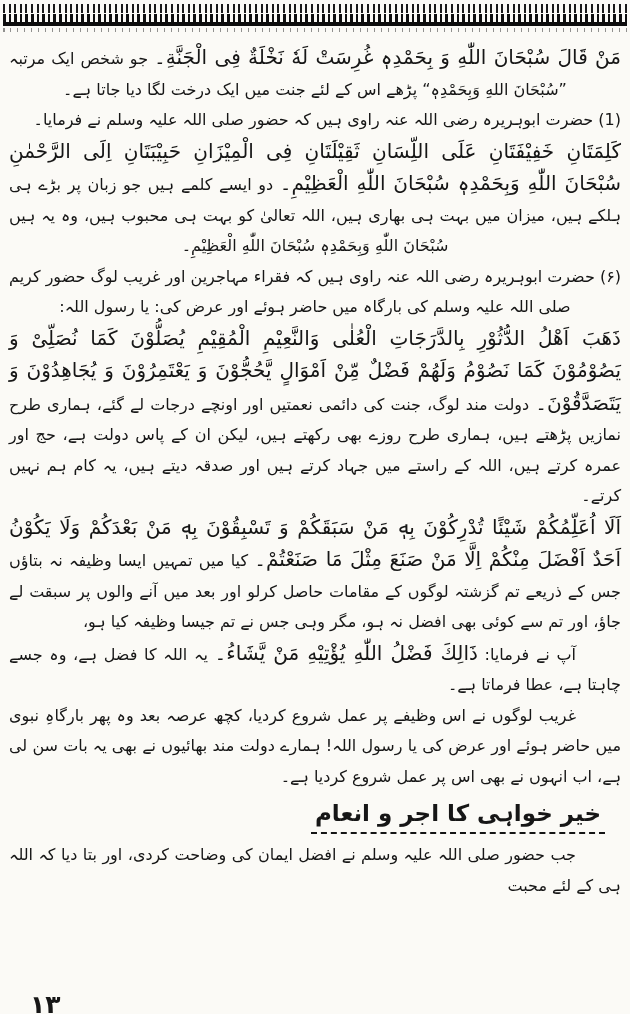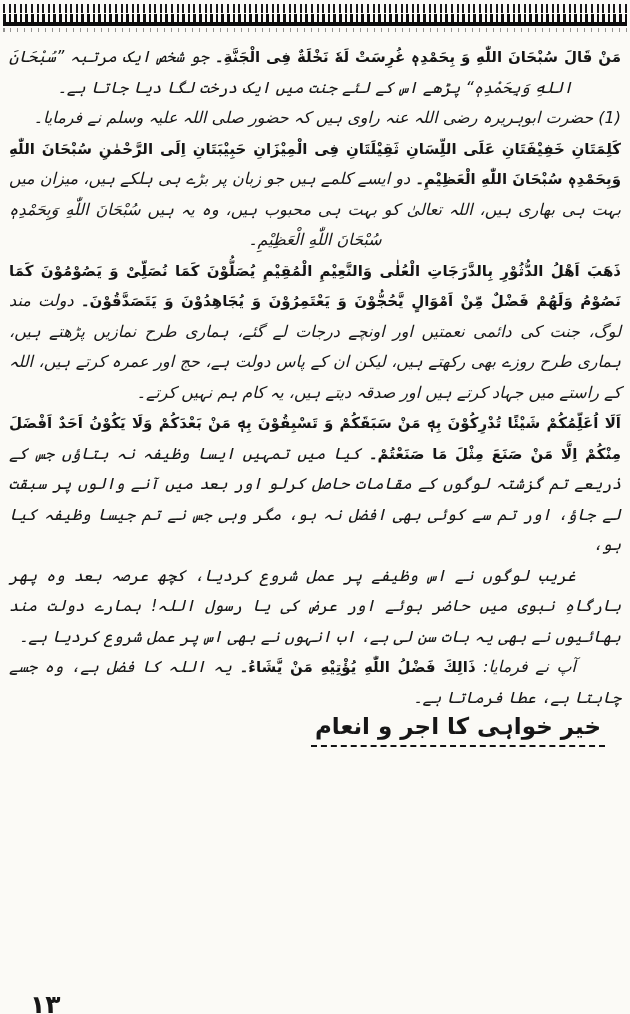--- a/index.html
+++ b/index.html
@@ -19,26 +19,26 @@
   .page-text{
     padding:10px 9px 0 9px;
     font-size:16px;line-height:30.5px;
     text-align:justify;
   }
   .para{margin:0;text-align:justify;}
   .para.last-right{text-align-last:right;}
   .para.last-center{text-align-last:center;}
   .para.ind-small{text-indent:45px;}
   .para.ind-large{text-indent:100px;}
-  .seg-arabic{font-weight:700;font-size:15px;}
-  .seg-urdu{font-weight:400;font-style:italic;}
+  .seg-arabic{font-weight:400;font-size:20px;}
+  .seg-urdu{font-weight:400;}
   
   .section-heading{
     display:table;
-    margin:0 16px 6px auto;
+    margin:8px 16px 6px auto;
     padding:0 4px 6px 4px;
     font-size:23px;font-weight:700;line-height:26px;
     border-bottom:2.5px dashed #141414;
   }
   
   .page-number{
     position:absolute;left:30px;bottom:-5px;
     font-size:25px;font-weight:700;
     direction:rtl;
   }
@@ -50,20 +50,22 @@
   <div class="tick-row-1"></div>
   <div class="tick-row-2"></div>
   <div class="solid-bar"></div>
   <div class="dot-row"></div>
 </div>
 
 <div class="page-text">
     <p class="para ind-none last-center"><span class="seg-arabic">مَنْ قَالَ سُبْحَانَ اللّٰهِ وَ بِحَمْدِهٖ غُرِسَتْ لَهٗ نَخْلَةٌ فِی الْجَنَّةِ۔</span><span class="seg-urdu"> جو شخص ایک مرتبہ ”سُبْحَانَ اللهِ وَبِحَمْدِهٖ“ پڑھے اس کے لئے جنت میں ایک درخت لگا دیا جاتا ہے۔</span></p>
     <p class="para ind-none last-right"><span class="seg-urdu">(1) حضرت ابوہریرہ رضی اللہ عنہ راوی ہیں کہ حضور صلی اللہ علیہ وسلم نے فرمایا۔</span></p>
     <p class="para ind-none last-center"><span class="seg-arabic">كَلِمَتَانِ خَفِيْفَتَانِ عَلَى اللِّسَانِ ثَقِيْلَتَانِ فِی الْمِيْزَانِ حَبِيْبَتَانِ اِلَى الرَّحْمٰنِ سُبْحَانَ اللّٰهِ وَبِحَمْدِهٖ سُبْحَانَ اللّٰهِ الْعَظِيْمِ۔</span><span class="seg-urdu"> دو ایسے کلمے ہیں جو زبان پر بڑے ہی ہلکے ہیں، میزان میں بہت ہی بھاری ہیں، اللہ تعالیٰ کو بہت ہی محبوب ہیں، وہ یہ ہیں سُبْحَانَ اللّٰهِ وَبِحَمْدِهٖ سُبْحَانَ اللّٰهِ الْعَظِيْمِ۔</span></p>
+    <p class="para ind-none last-center"><span class="seg-urdu">(۶) حضرت ابوہریرہ رضی اللہ عنہ راوی ہیں کہ فقراء مہاجرین اور غریب لوگ حضور کریم صلی اللہ علیہ وسلم کی بارگاہ میں حاضر ہوئے اور عرض کی: یا رسول اللہ:</span></p>
     <p class="para ind-none last-right"><span class="seg-arabic">ذَهَبَ اَهْلُ الدُّثُوْرِ بِالدَّرَجَاتِ الْعُلٰی وَالنَّعِيْمِ الْمُقِيْمِ يُصَلُّوْنَ كَمَا نُصَلِّیْ وَ يَصُوْمُوْنَ كَمَا نَصُوْمُ وَلَهُمْ فَضْلٌ مِّنْ اَمْوَالٍ يَّحُجُّوْنَ وَ يَعْتَمِرُوْنَ وَ يُجَاهِدُوْنَ وَ يَتَصَدَّقُوْنَ۔</span><span class="seg-urdu"> دولت مند لوگ، جنت کی دائمی نعمتیں اور اونچے درجات لے گئے، ہماری طرح نمازیں پڑھتے ہیں، ہماری طرح روزے بھی رکھتے ہیں، لیکن ان کے پاس دولت ہے، حج اور عمرہ کرتے ہیں، اللہ کے راستے میں جہاد کرتے ہیں اور صدقہ دیتے ہیں، یہ کام ہم نہیں کرتے۔</span></p>
     <p class="para ind-none last-right"><span class="seg-arabic">اَلَا اُعَلِّمُكُمْ شَيْئًا تُدْرِكُوْنَ بِهٖ مَنْ سَبَقَكُمْ وَ تَسْبِقُوْنَ بِهٖ مَنْ بَعْدَكُمْ وَلَا يَكُوْنُ اَحَدٌ اَفْضَلَ مِنْكُمْ اِلَّا مَنْ صَنَعَ مِثْلَ مَا صَنَعْتُمْ۔</span><span class="seg-urdu"> کیا میں تمہیں ایسا وظیفہ نہ بتاؤں جس کے ذریعے تم گزشتہ لوگوں کے مقامات حاصل کرلو اور بعد میں آنے والوں پر سبقت لے جاؤ، اور تم سے کوئی بھی افضل نہ ہو، مگر وہی جس نے تم جیسا وظیفہ کیا ہو،</span></p>
+    <p class="para ind-small last-right"><span class="seg-urdu">آپ نے فرمایا: </span><span class="seg-arabic">ذَالِكَ فَضْلُ اللّٰهِ يُؤْتِيْهِ مَنْ يَّشَاءُ۔</span><span class="seg-urdu"> یہ اللہ کا فضل ہے، وہ جسے چاہتا ہے، عطا فرماتا ہے۔</span></p>
     <p class="para ind-small last-right"><span class="seg-urdu">غریب لوگوں نے اس وظیفے پر عمل شروع کردیا، کچھ عرصہ بعد وہ پھر بارگاہِ نبوی میں حاضر ہوئے اور عرض کی یا رسول اللہ! ہمارے دولت مند بھائیوں نے بھی یہ بات سن لی ہے، اب انہوں نے بھی اس پر عمل شروع کردیا ہے۔</span></p>
-    <p class="para ind-small last-right"><span class="seg-urdu">آپ نے فرمایا: </span><span class="seg-arabic">ذَالِكَ فَضْلُ اللّٰهِ يُؤْتِيْهِ مَنْ يَّشَاءُ۔</span><span class="seg-urdu"> یہ اللہ کا فضل ہے، وہ جسے چاہتا ہے، عطا فرماتا ہے۔</span></p>
     <h2 class="section-heading">خیر خواہی کا اجر و انعام</h2>
+    <p class="para ind-small last-right"><span class="seg-urdu">جب حضور صلی اللہ علیہ وسلم نے افضل ایمان کی وضاحت کردی، اور بتا دیا کہ اللہ ہی کے لئے محبت</span></p>
   </div>
 
 <div class="page-number">۱۳</div>
 
 </body></html>

